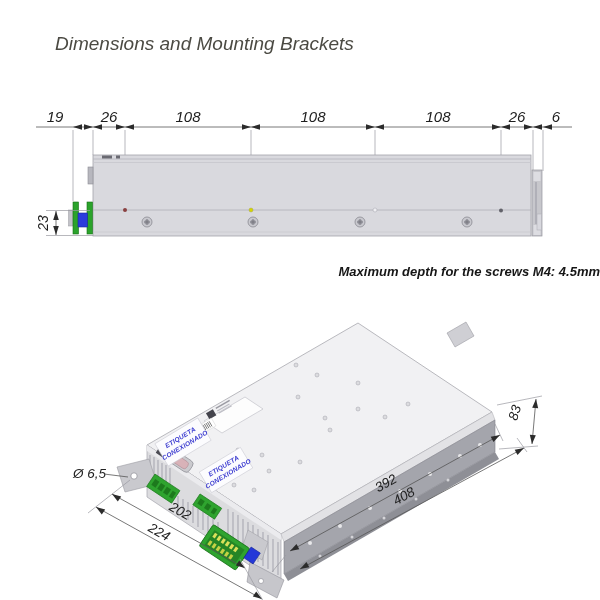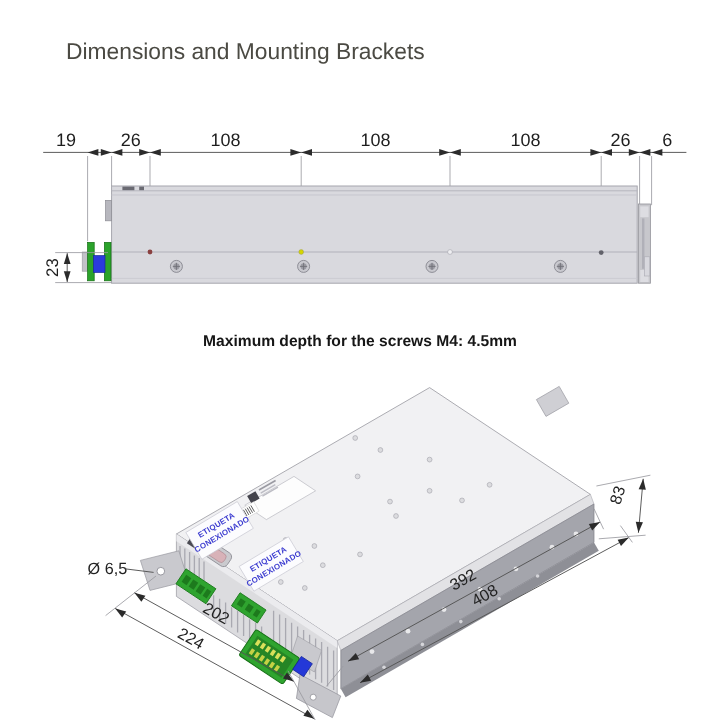--- a/index.html
+++ b/index.html
@@ -1,20 +1,20 @@
 <!DOCTYPE html>
 <html><head>
 <meta charset="utf-8">
 <style>
   html,body{margin:0;padding:0;background:#fff;}
   .page{position:relative;width:600px;height:600px;background:#ffffff;overflow:hidden;
-        font-family:"Liberation Sans",sans-serif;}
+        font-family:"Liberation Sans",sans-serif;font-style:italic;}
   .title{position:absolute;left:55px;top:33px;font-size:19px;color:#4b4a43;font-weight:400;}
-  .note{position:absolute;left:0;top:264px;width:600px;text-align:center;
-        font-size:13px;font-weight:bold;color:#161616;margin-top:12px;}
+  .note{position:absolute;left:0;top:264px;width:600px;text-align:right;
+        font-size:13px;font-weight:bold;color:#161616;}
   svg{position:absolute;left:0;}
   .dim{font-size:13.5px;fill:#222222;}
   .dimBig{font-size:15px;fill:#1e1e1e;}
   .dimSide{font-size:14px;fill:#1e1e1e;}
   .stickerTxt{font-size:6.6px;fill:#3c3cd0;font-weight:bold;letter-spacing:.2px;}
   .ext{stroke:#9a9aa0;stroke-width:.7;fill:none;}
   .dline{stroke:#555;stroke-width:.8;fill:none;}
   .arrow{fill:#2b2b2b;stroke:none;}
   .vent{stroke:#a9a9b1;stroke-width:1.1;fill:none;}
 </style>

